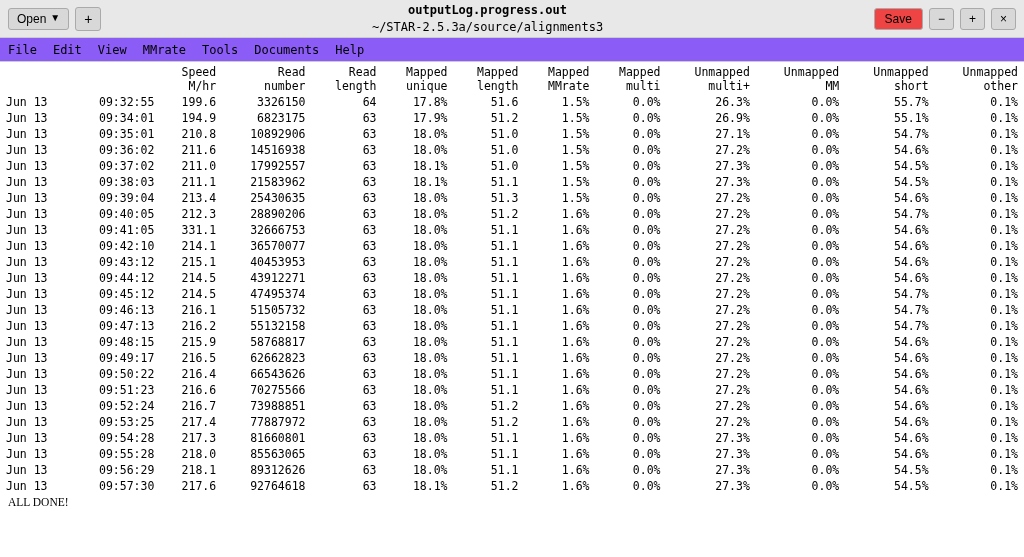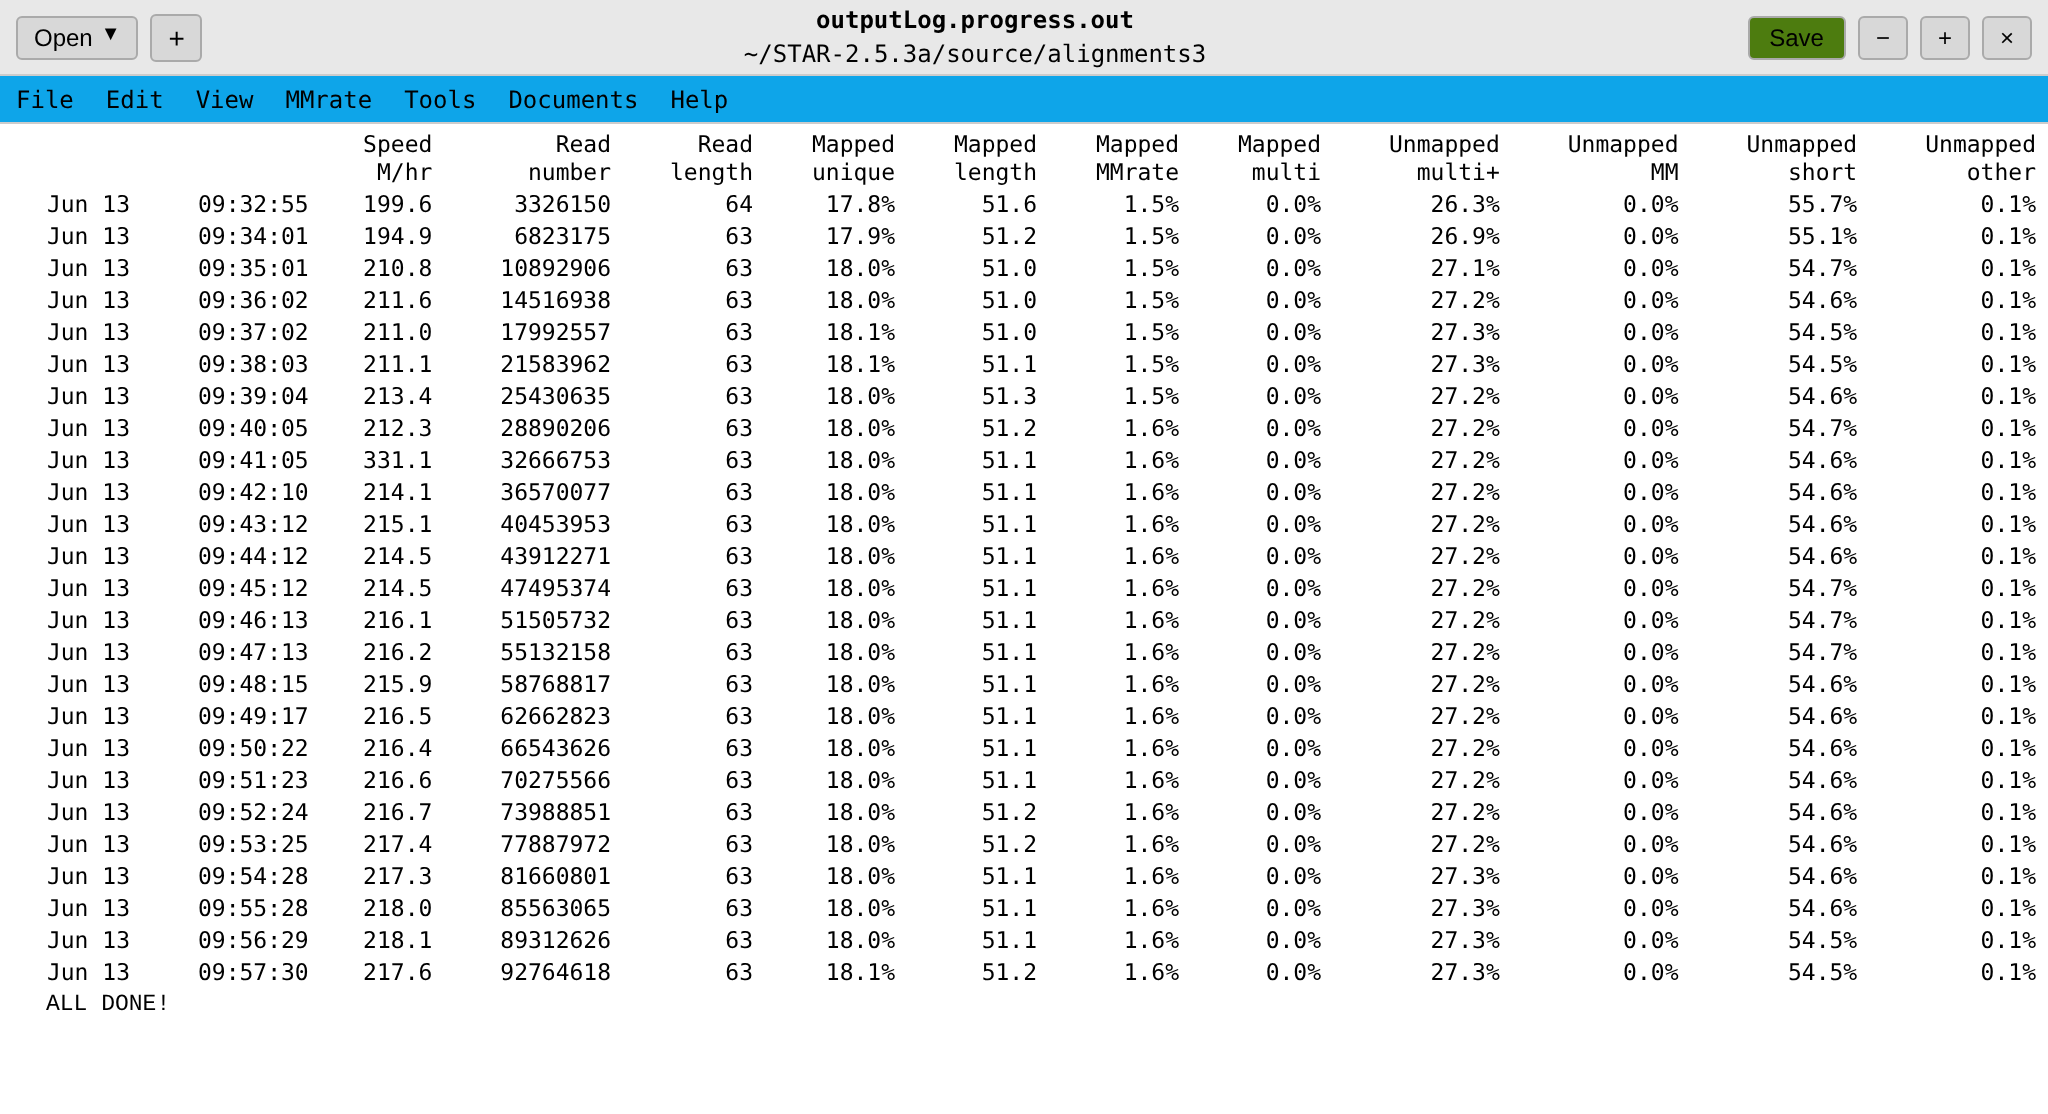--- a/index.html
+++ b/index.html
@@ -49,37 +49,37 @@
       font-size: 12px;
       line-height: 1.4;
     }
     .title-center .filename { font-weight: bold; text-align: center; }
     .window-controls {
       display: flex;
       align-items: center;
       gap: 6px;
     }
     .save-btn {
-      background: #4d7c0f;
+      background: #ef4444;
       border: 1px solid #aaa;
       border-radius: 3px;
       padding: 3px 10px;
       cursor: pointer;
       font-size: 12px;
     }
     .win-btn {
       background: #d8d8d8;
       border: 1px solid #aaa;
       border-radius: 3px;
       padding: 3px 8px;
       cursor: pointer;
       font-size: 12px;
     }
     .menu-bar {
-      background: #0ea5e9;
+      background: #8b5cf6;
       padding: 3px 8px;
       display: flex;
       gap: 16px;
       border-bottom: 1px solid #ccc;
       height: 24px;
       align-items: center;
     }
     .menu-item {
       cursor: pointer;
       font-size: 12px;
@@ -103,25 +103,25 @@
       white-space: nowrap;
       vertical-align: bottom;
       color: #000;
     }
     td {
       text-align: right;
       padding: 1px 6px;
       white-space: nowrap;
     }
     .all-done {
-      padding: 2px 23px;
-      font-family: Liberation Mono, monospace;
+      padding: 2px 8px;
+      font-family: Liberation Serif, serif;
       font-size: 11.5px;
     }
-    td.left { text-align: right; }
+    td.left { text-align: left; }
   </style>
 </head>
 <body>
 
 <div class="title-bar">
   <div class="title-bar-left">
     <button class="open-btn">
       <span>Open</span>
       <span class="arrow">▼</span>
     </button>

